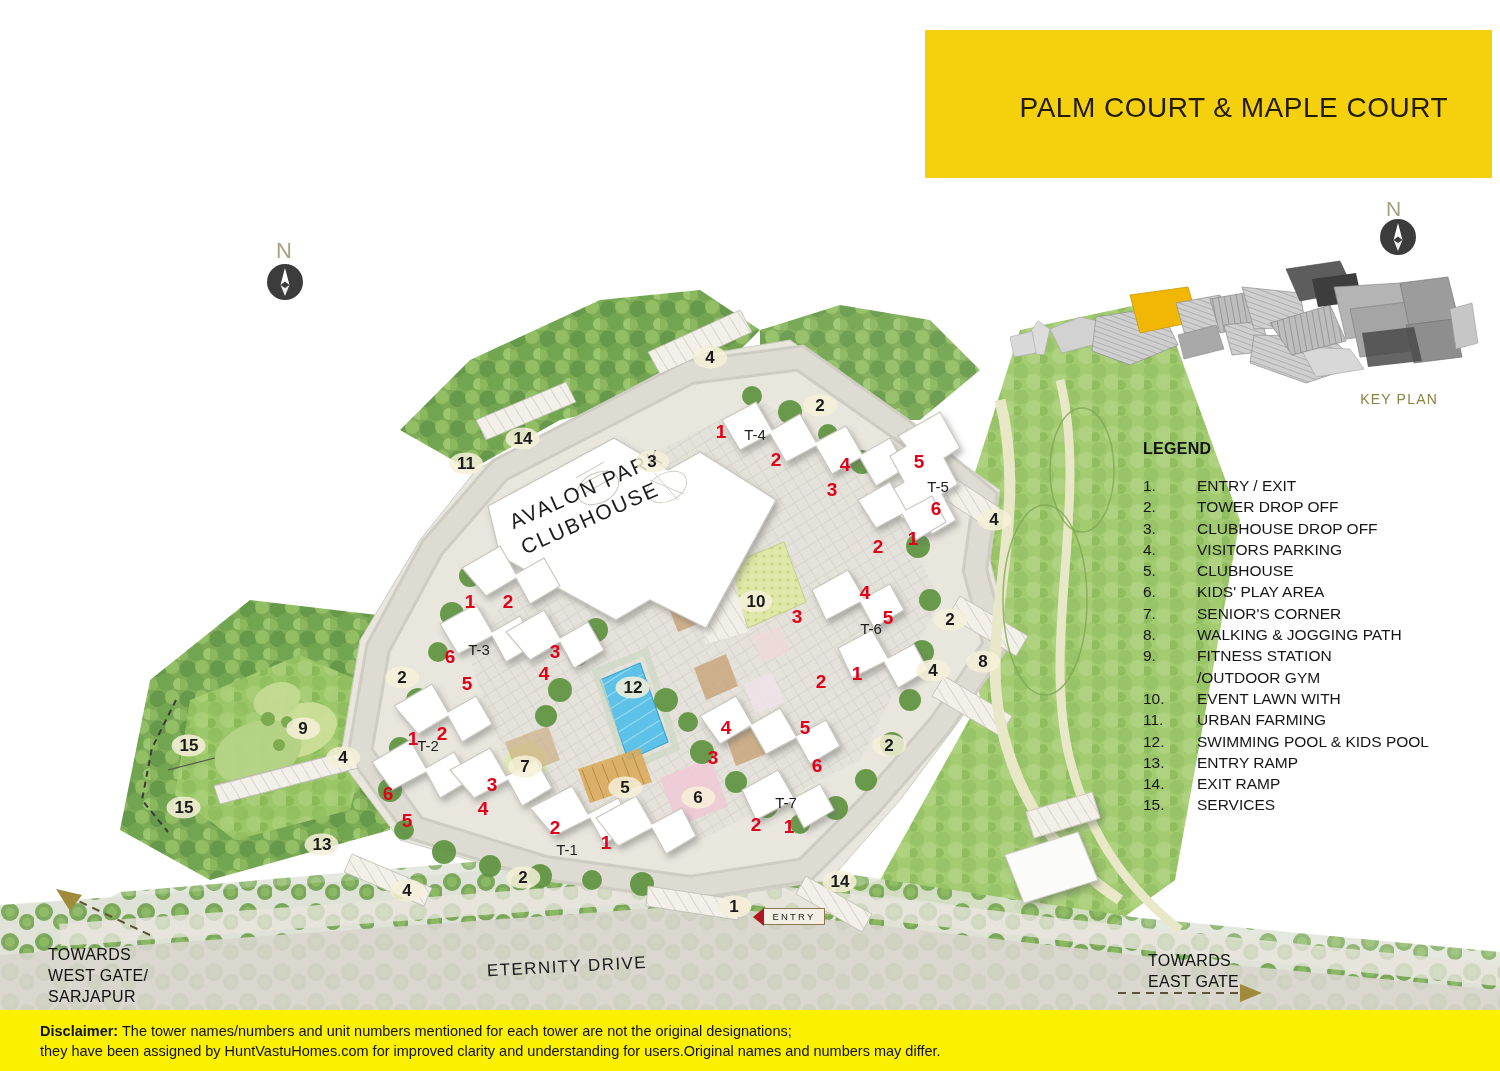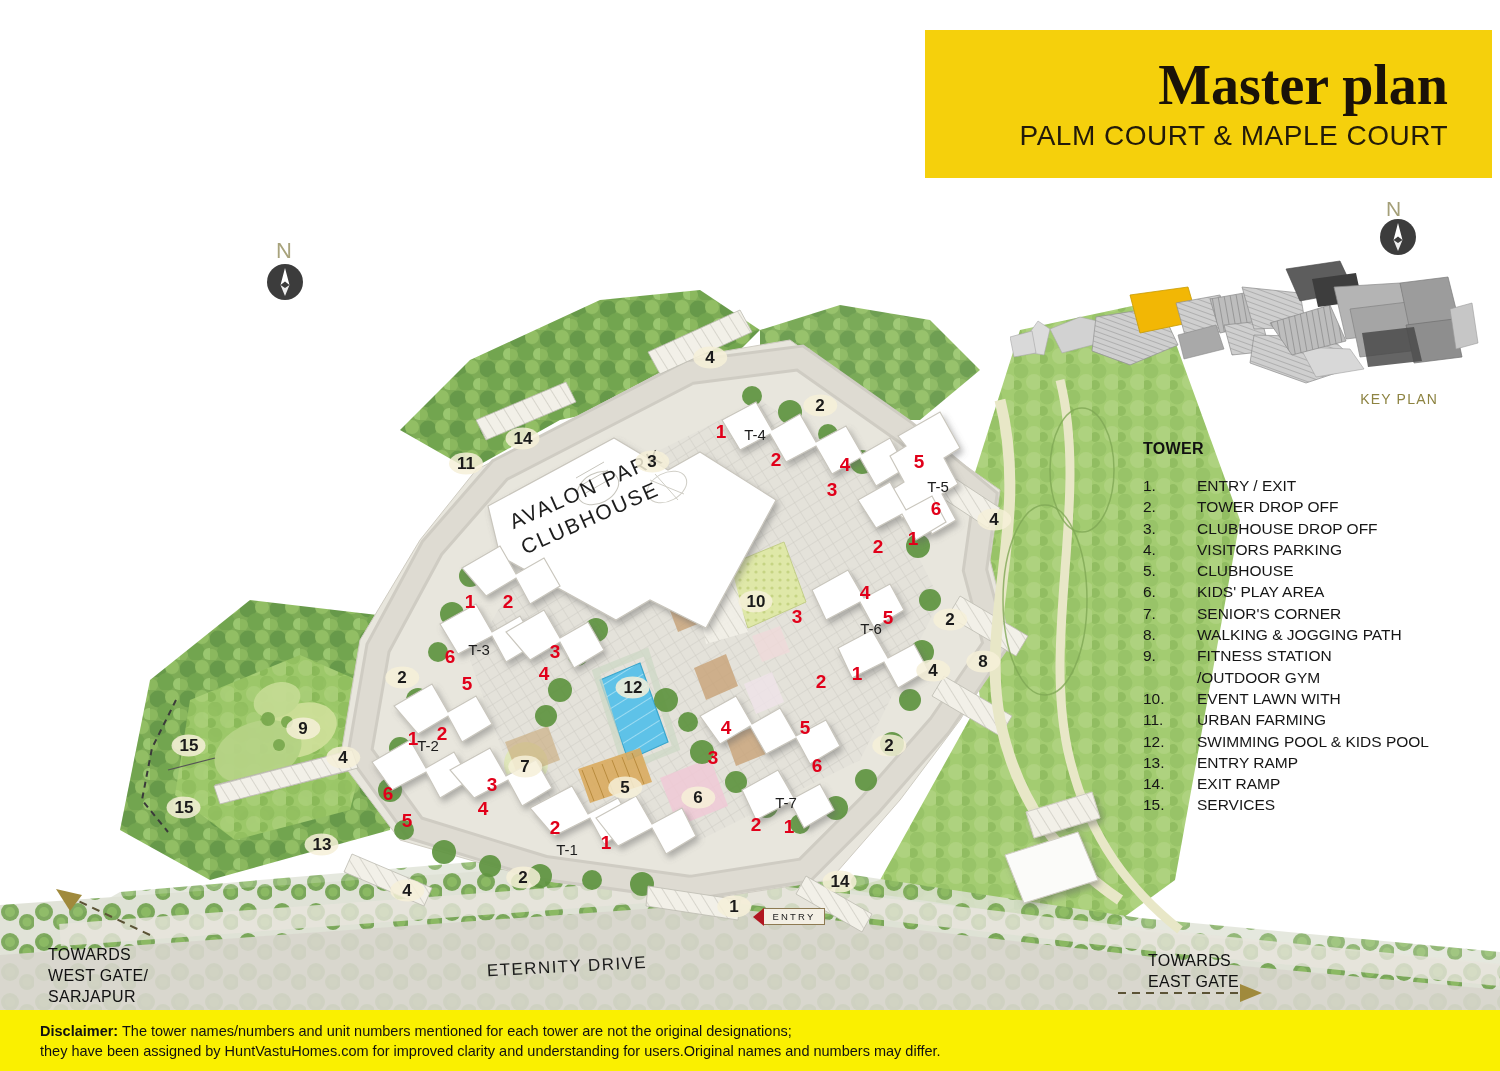--- a/index.html
+++ b/index.html
@@ -442,21 +442,20 @@
       <div class="tw" style="left: 428px; top: 745px;">T-2</div>
       <div class="tw" style="left: 479px; top: 649px;">T-3</div>
       <div class="tw" style="left: 755px; top: 434px;">T-4</div>
       <div class="tw" style="left: 938px; top: 486px;">T-5</div>
       <div class="tw" style="left: 871px; top: 628px;">T-6</div>
       <div class="tw" style="left: 786px; top: 802px;">T-7</div>
     </div>
 </div>
 
 <div id="header-banner">
-  <div id="header-title">Master plan</div>
   <div id="header-sub">PALM COURT &amp; MAPLE COURT</div>
 </div>
 
 <div id="keyplan">
   <svg id="keyplan-svg" width="470" height="160" viewBox="0 0 470 160">
     <defs>
       <pattern id="kp1" width="5" height="5" patternUnits="userSpaceOnUse" patternTransform="rotate(20)">
         <rect width="5" height="5" fill="#cfcfcf"></rect>
         <line x1="0" y1="0" x2="5" y2="0" stroke="#8f8f8f" stroke-width="1"></line>
       </pattern>
@@ -495,21 +494,21 @@
     <svg class="ncirc" viewBox="0 0 36 36">
       <circle cx="18" cy="18" r="18" fill="#3c3c3c"></circle>
       <path d="M18 4 L22.5 21 L18 17.5 L13.5 21 Z" fill="#ffffff"></path>
       <path d="M18 32 L13.5 21 L18 24 L22.5 21 Z" fill="#ffffff" opacity=".9"></path>
     </svg>
   </div>
   <div id="keyplan-label">KEY PLAN</div>
 </div>
 
 <div id="legend">
-  <div id="legend-title">TOWER</div>
+  <div id="legend-title">LEGEND</div>
   <div id="legend-list">
       <div class="leg-row">
         <span class="leg-num">1.</span>
         <span class="leg-txt">ENTRY / EXIT</span>
       </div>
       <div class="leg-row">
         <span class="leg-num">2.</span>
         <span class="leg-txt">TOWER DROP OFF</span>
       </div>
       <div class="leg-row">

